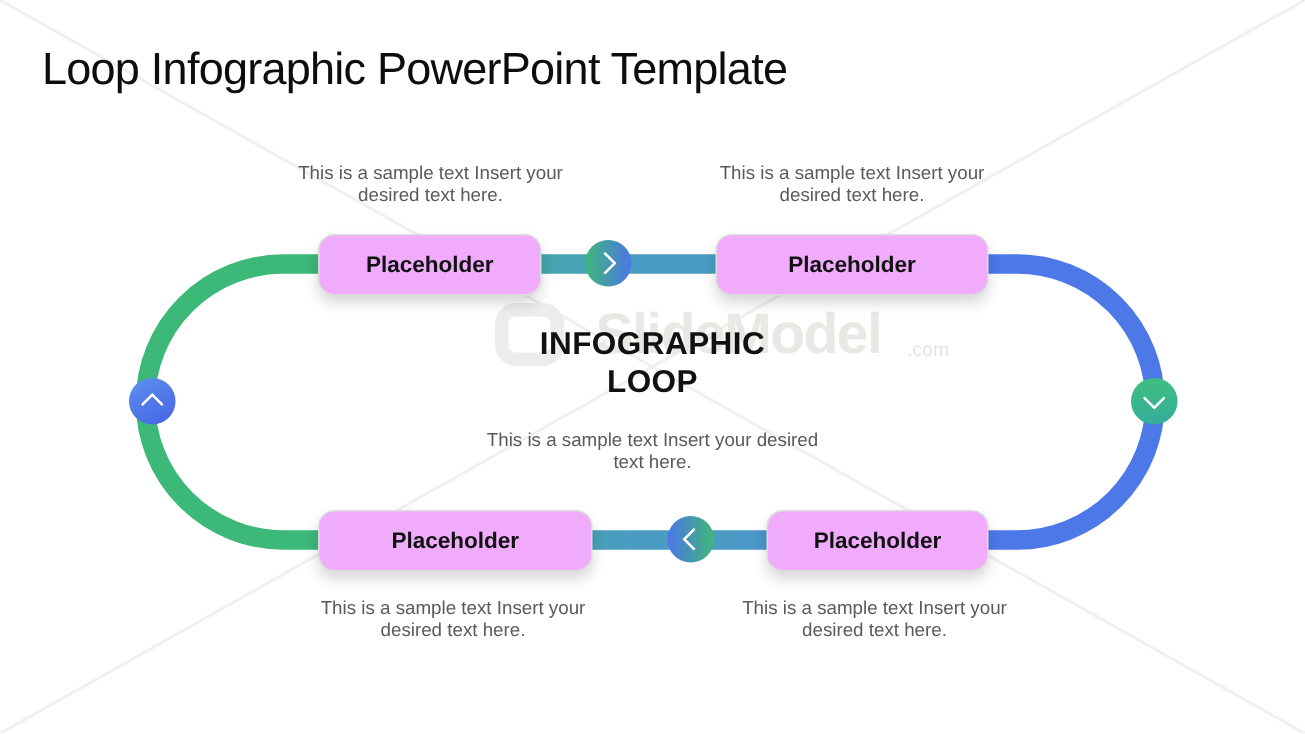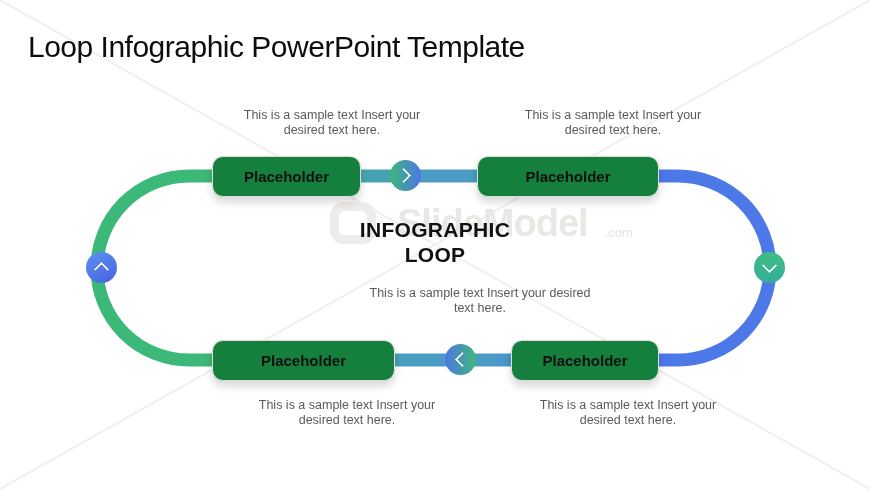--- a/index.html
+++ b/index.html
@@ -27,21 +27,21 @@
   
   .page-title{
     position:absolute;left:28px;top:30px;z-index:4;
     font-size:30px;letter-spacing:-0.5px;color:#0d0d0d;
   }
   
   .loop-svg{position:absolute;left:0;top:0;z-index:3;}
   
   .ph-box{
     position:absolute;height:41px;z-index:5;
-    background:#15803d;border:1px solid #dcdcdc;border-radius:11px;
+    background:#f0abfc;border:1px solid #dcdcdc;border-radius:11px;
     box-shadow:0 5px 9px rgba(0,0,0,0.16);
     display:flex;align-items:center;justify-content:center;
     font-size:15px;font-weight:bold;color:#111111;
     box-sizing:border-box;cursor:pointer;
   }
   .ph-1{left:212px;top:156px;width:149px;}
   .ph-2{left:477px;top:156px;width:182px;}
   .ph-3{left:212px;top:340px;width:183px;}
   .ph-4{left:511px;top:340px;width:148px;}
   
@@ -58,21 +58,21 @@
     border-top:2.5px solid #ffffff;border-right:2.5px solid #ffffff;
     border-radius:1px;
   }
   .chev-right{transform:rotate(45deg);margin-left:-4px;}
   .chev-down{transform:rotate(135deg);margin-top:-4px;}
   .chev-left{transform:rotate(225deg);margin-left:4px;}
   .chev-up{transform:rotate(-45deg);margin-top:4px;}
   
   .caption{
     position:absolute;width:190px;z-index:4;
-    font-size:12.5px;line-height:1.22;color:#5a5a5a;text-align:center;margin-left:45px;
+    font-size:12.5px;line-height:1.22;color:#5a5a5a;text-align:center;
   }
   .cap-1{left:192px;top:108px;}
   .cap-2{left:473px;top:108px;}
   .cap-3{left:207px;top:398px;}
   .cap-4{left:488px;top:398px;}
   .cap-center{left:318px;top:286px;width:234px;}
   
   .center-heading{
     position:absolute;left:320px;top:217px;width:230px;z-index:4;
     font-size:21px;font-weight:bold;color:#111111;letter-spacing:0.3px;

